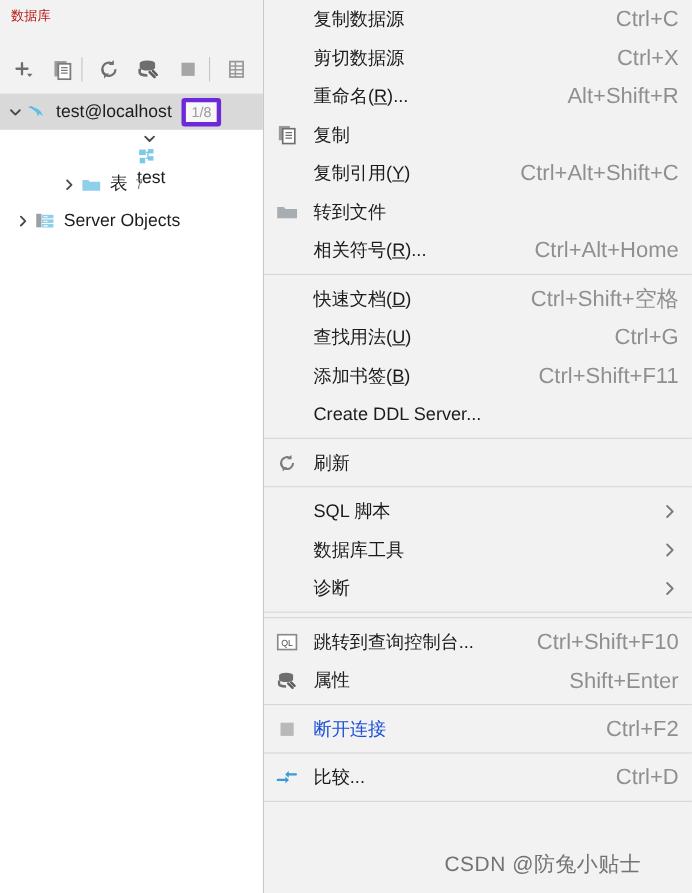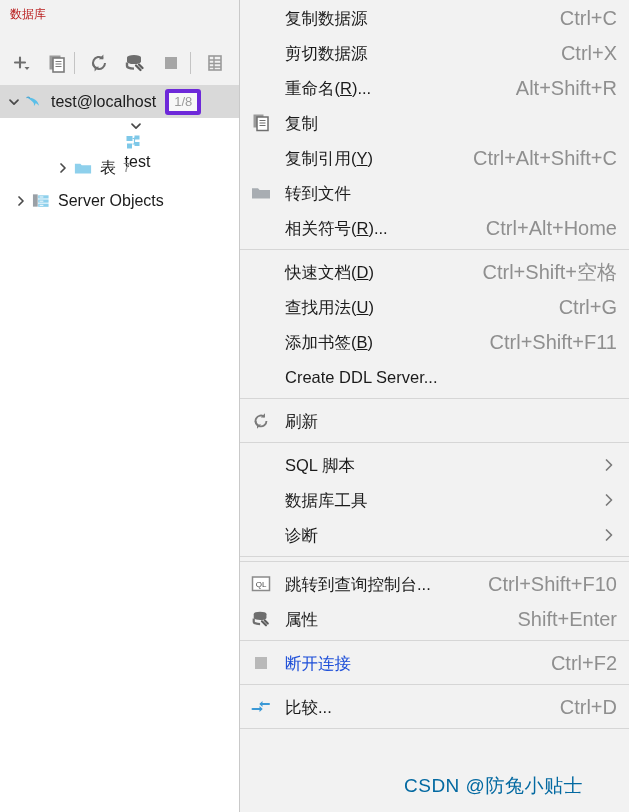--- a/index.html
+++ b/index.html
@@ -193,21 +193,21 @@
     background: #d6d6d6;
   }
   .u { text-decoration: underline; }
 
   
   .watermark {
     position: absolute;
     left: 404px;
     top: 773px;
     font-size: 19px;
-    color: #0369a1;
+    color: #737373;
     white-space: nowrap;
     letter-spacing: 0.5px;
     pointer-events: none;
   }
 </style>
 </head>
 <body>
 
 <div id="root">
 

